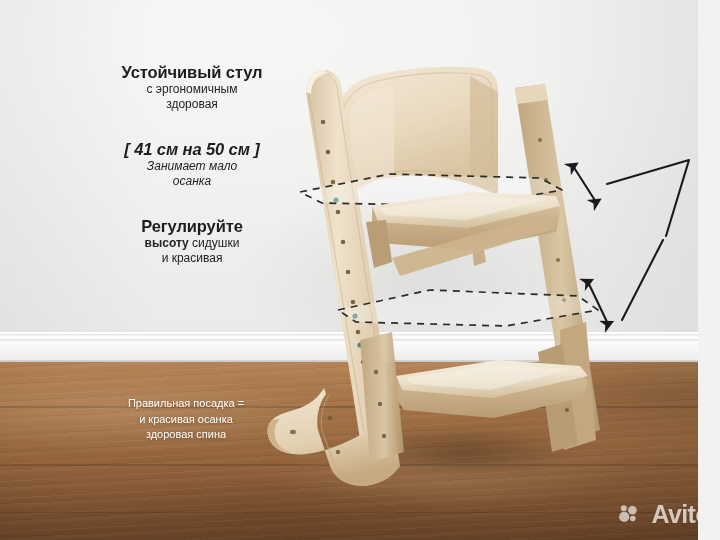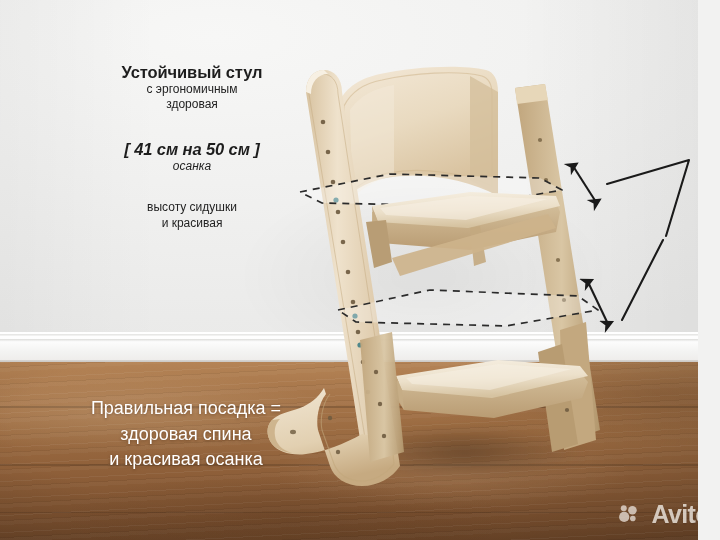--- a/index.html
+++ b/index.html
@@ -90,27 +90,27 @@
   
   .text-col { position:absolute; left:96px; top:62px; width:192px; text-align:center; }
   .tblock { margin-bottom:24px; }
   .t-head {
     font-weight:bold; font-size:16.5px; color:#1d1d1d; line-height:1.22;
     letter-spacing:-0.1px;
   }
   .t-sub {
     font-size:12px; color:#232323; line-height:1.28;
   }
-  .t-sub b { font-weight:normal; }
+  .t-sub b { font-weight:bold; }
   #tb2 { margin-top:26px;font-style:italic; }
   #tb3 { margin-top:26px; }
 
   .white-text {
     position:absolute; left:72px; top:396px; width:228px;
-    text-align:center; color:#ffffff; font-size:18px; line-height:1.42;
+    text-align:center; color:#ffffff; font-size:11px; line-height:1.42;
     text-shadow:0 1px 3px rgba(60,32,12,0.45);
   }
 
   
   .avito {
     position:absolute; left:618px; top:498px; width:92px; height:32px;
     display:flex; align-items:center; gap:12px; opacity:0.80;
   }
   .avito-word {
     color:#efe9e2; font-size:25px; font-weight:bold; letter-spacing:-0.6px;
@@ -336,33 +336,35 @@
   <div class="text-col">
 
     <div class="tblock" id="tb1">
       <div class="t-head">Устойчивый стул</div>
       <div class="t-sub">с эргономичным</div>
       <div class="t-sub">здоровая</div>
     </div>
 
     <div class="tblock" id="tb2">
       <div class="t-head">[ 41 см на 50 см ]</div>
+      <div class="t-sub">Занимает мало</div>
       <div class="t-sub">осанка</div>
     </div>
 
     <div class="tblock" id="tb3">
+      <div class="t-head">Регулируйте</div>
       <div class="t-sub"><b>высоту</b><span> сидушки</span></div>
       <div class="t-sub">и красивая</div>
     </div>
   </div>
 
   <div class="white-text">
     <div>Правильная посадка =</div>
+    <div>и красивая осанка</div>
     <div>здоровая спина</div>
-    <div>и красивая осанка</div>
   </div>
 
   <div class="avito">
     <svg width="26" height="26" viewBox="0 0 26 26">
       <circle cx="7.5" cy="16.5" r="6.2" fill="#efe9e2" opacity="0.9"></circle>
       <circle cx="17.5" cy="8.5" r="5.2" fill="#efe9e2" opacity="0.9"></circle>
       <circle cx="7.0" cy="6.0" r="3.6" fill="#efe9e2" opacity="0.9"></circle>
       <circle cx="18.0" cy="18.5" r="3.4" fill="#efe9e2" opacity="0.9"></circle>
     </svg>
     <span class="avito-word">Avito</span>

